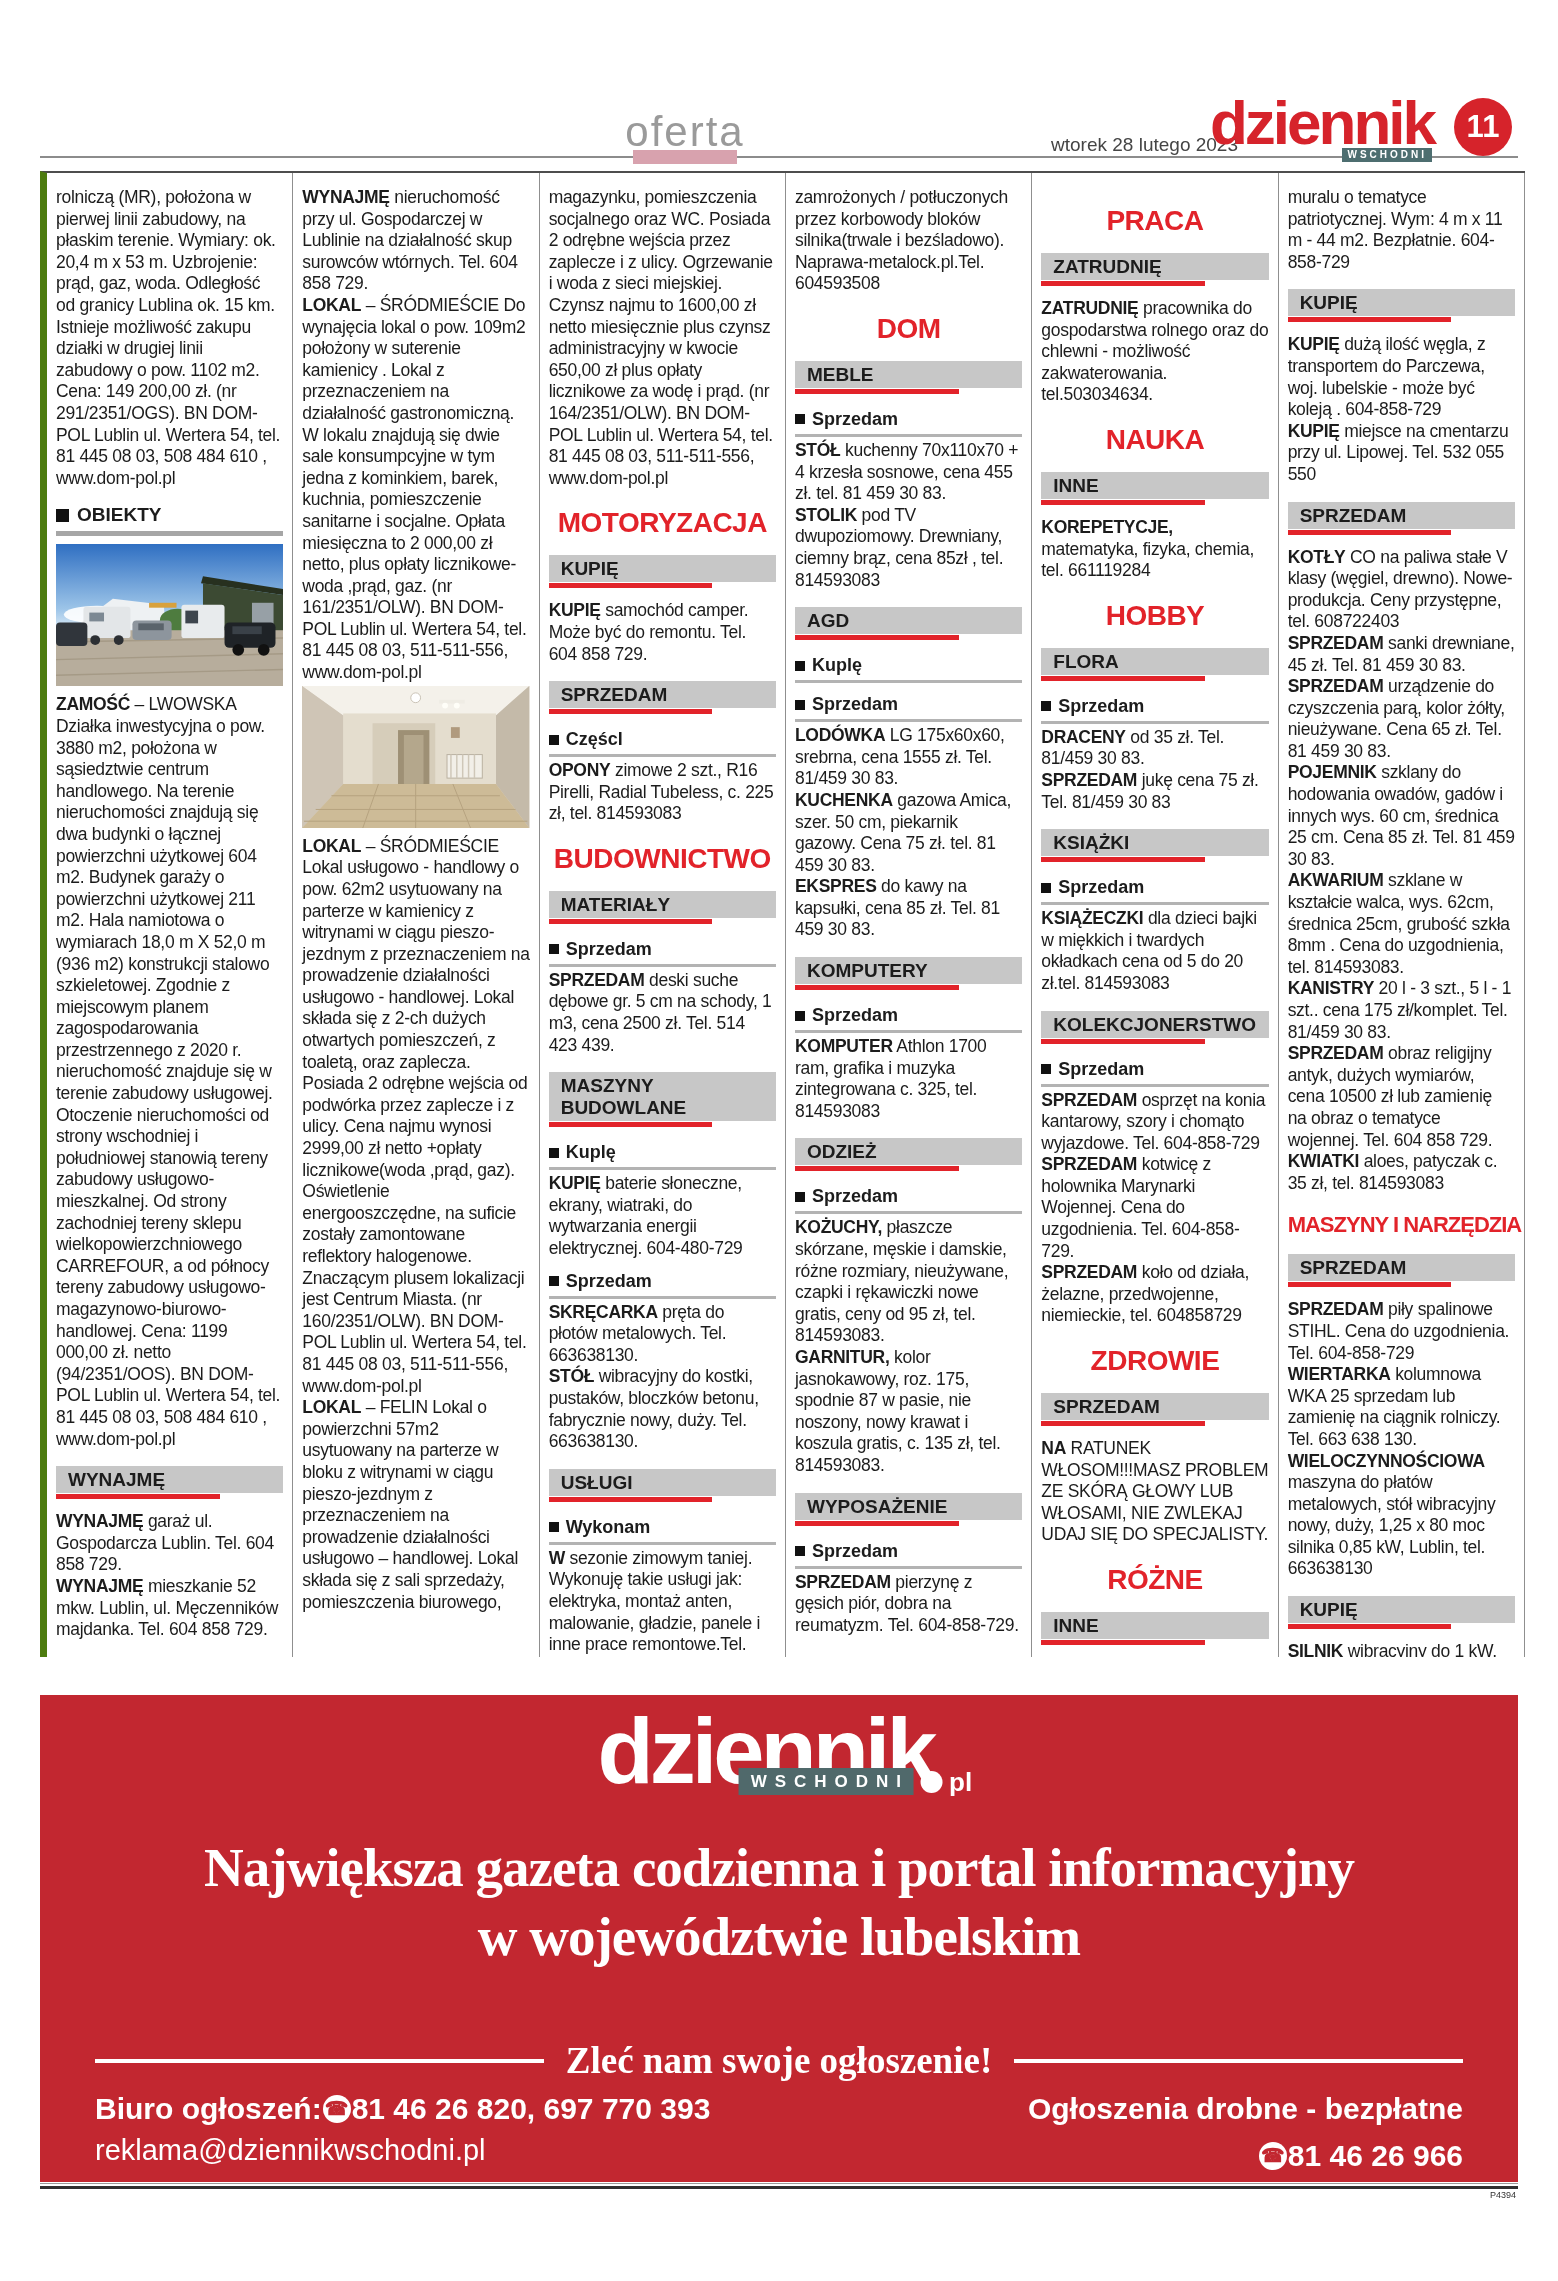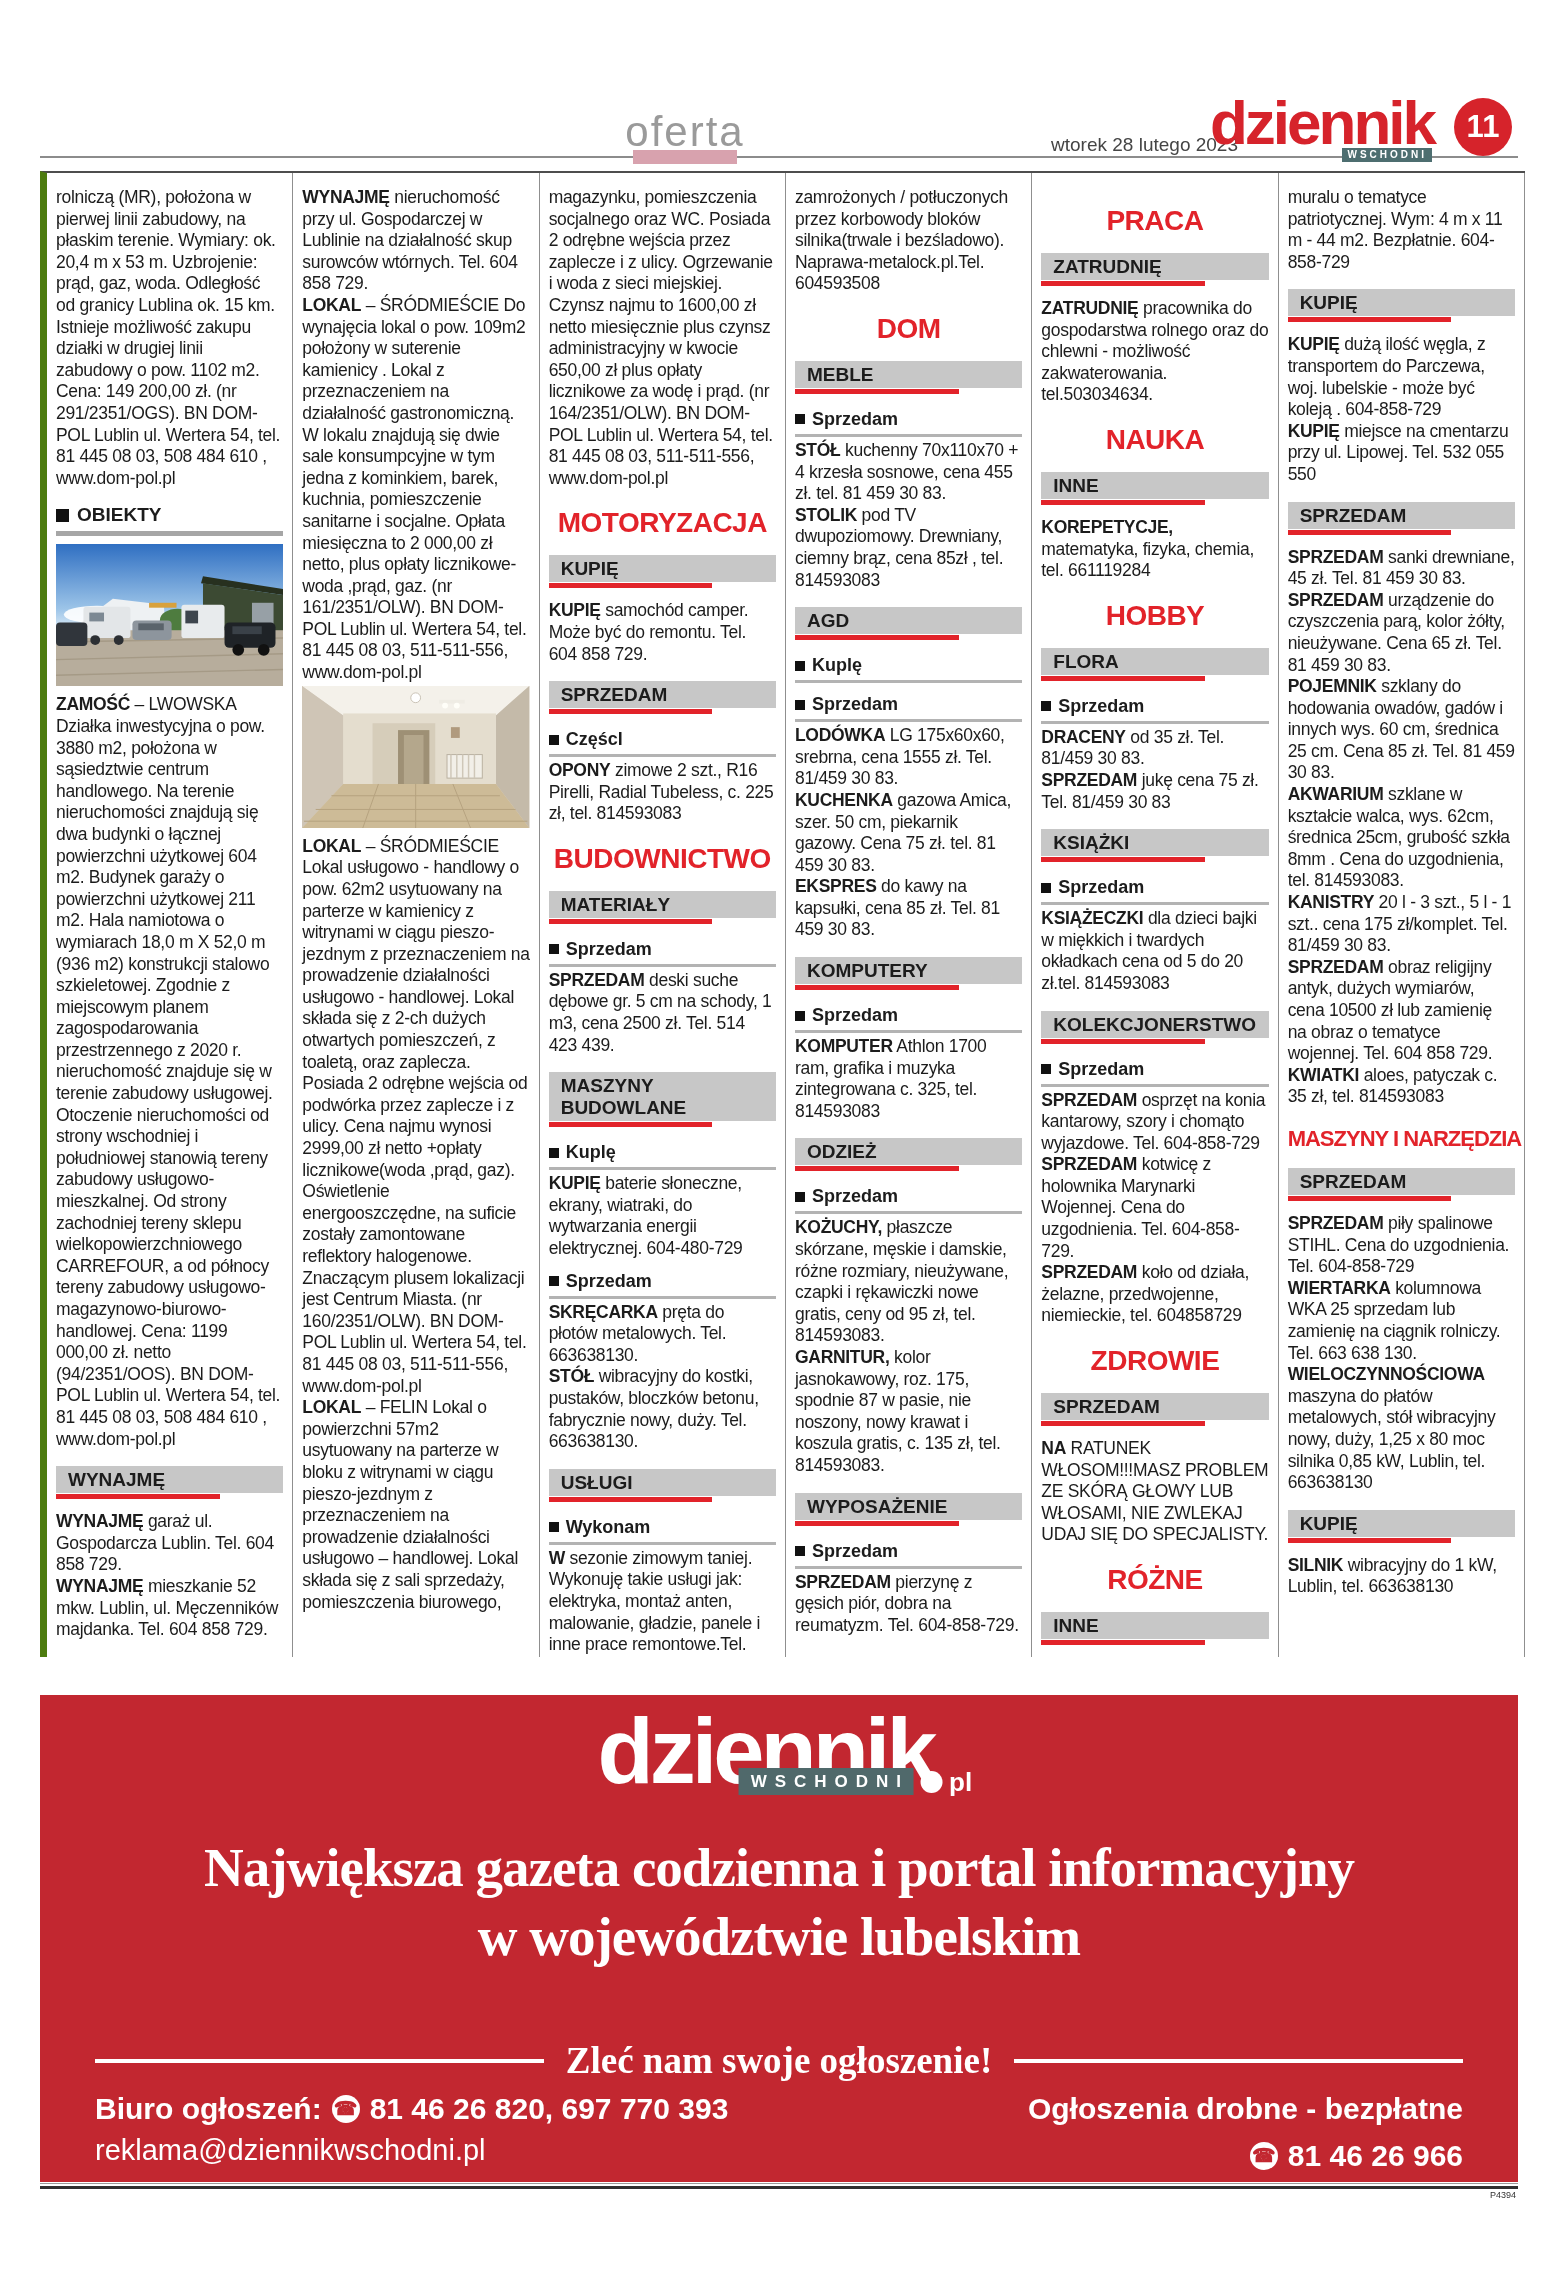--- a/index.html
+++ b/index.html
@@ -51,21 +51,21 @@
   .b-dot{width:22px;height:22px;border-radius:50%;background:#fff;display:inline-block;}
   .b-pl{font-size:26px;font-weight:bold;letter-spacing:0;}
   .b-headline{position:absolute;top:138px;left:0;width:100%;text-align:center;
               font-family:"Liberation Serif",serif;font-weight:bold;font-size:55px;
               line-height:1.26;letter-spacing:-1px;}
   .b-ribbon{position:absolute;top:344px;left:55px;right:55px;display:flex;align-items:center;gap:22px;
             font-family:"Liberation Serif",serif;font-weight:bold;font-size:37px;}
   .b-line{flex:1 1 0;height:4px;background:#fff;}
   .b-contacts{position:absolute;top:394px;left:55px;right:55px;display:flex;
               justify-content:space-between;font-size:30px;font-weight:bold;}
-  .b-row{display:flex;align-items:center;gap:10px;line-height:1.35;}
+  .b-row{display:flex;align-items:center;gap:1px;line-height:1.35;}
   .b-row.right{justify-content:flex-end;}
   .b-phone-ico{width:28px;height:28px;border-radius:50%;background:#fff;color:#c22730;
                display:inline-flex;align-items:center;justify-content:center;font-size:19px;flex:0 0 auto;}
   .b-email{font-weight:normal;font-size:29px;margin-top:4px;}
 
   .footer-line{position:absolute;top:2183px;left:40px;width:1478px;height:2px;
                border-top:1px solid #9a9a9a;border-bottom:3px solid #2f2f2f;}
   .footer-code{position:absolute;top:2190px;right:42px;font-size:9px;color:#333;}
 </style>
 </head>
@@ -275,20 +275,21 @@
         <p class="ad"><b>NA</b> <span>RATUNEK WŁOSOM!!!MASZ PROBLEM ZE SKÓRĄ GŁOWY LUB WŁOSAMI, NIE ZWLEKAJ UDAJ SIĘ DO SPECJALISTY.</span></p>
         <div class="cat">RÓŻNE</div>
         <div class="sub"><span>INNE</span></div>
       </div>
       <div class="col">
         <p class="ad"><span>muralu o tematyce patriotycznej. Wym: 4 m x 11 m - 44 m2. Bezpłatnie. 604-858-729</span></p>
         <div class="sub"><span>KUPIĘ</span></div>
         <p class="ad"><b>KUPIĘ</b> <span>dużą ilość węgla, z transportem do Parczewa, woj. lubelskie - może być koleją . 604-858-729</span></p>
         <p class="ad"><b>KUPIĘ</b> <span>miejsce na cmentarzu przy ul. Lipowej. Tel. 532 055 550</span></p>
         <div class="sub"><span>SPRZEDAM</span></div>
+        <p class="ad"><b>KOTŁY</b> <span>CO na paliwa stałe V klasy (węgiel, drewno). Nowe-produkcja. Ceny przystępne, tel. 608722403</span></p>
         <p class="ad"><b>SPRZEDAM</b> <span>sanki drewniane, 45 zł. Tel. 81 459 30 83.</span></p>
         <p class="ad"><b>SPRZEDAM</b> <span>urządzenie do czyszczenia parą, kolor żółty, nieużywane. Cena 65 zł. Tel. 81 459 30 83.</span></p>
         <p class="ad"><b>POJEMNIK</b> <span>szklany do hodowania owadów, gadów i innych wys. 60 cm, średnica 25 cm. Cena 85 zł. Tel. 81 459 30 83.</span></p>
         <p class="ad"><b>AKWARIUM</b> <span>szklane w kształcie walca, wys. 62cm, średnica 25cm, grubość szkła 8mm . Cena do uzgodnienia, tel. 814593083.</span></p>
         <p class="ad"><b>KANISTRY</b> <span>20 l - 3 szt., 5 l - 1 szt.. cena 175 zł/komplet. Tel. 81/459 30 83.</span></p>
         <p class="ad"><b>SPRZEDAM</b> <span>obraz religijny antyk, dużych wymiarów, cena 10500 zł lub zamienię na obraz o tematyce wojennej. Tel. 604 858 729.</span></p>
         <p class="ad"><b>KWIATKI</b> <span>aloes, patyczak  c. 35 zł, tel. 814593083</span></p>
         <div class="cat cat-long">MASZYNY I NARZĘDZIA</div>
         <div class="sub"><span>SPRZEDAM</span></div>
         <p class="ad"><b>SPRZEDAM</b> <span>piły spalinowe STIHL. Cena do uzgodnienia. Tel. 604-858-729</span></p>

